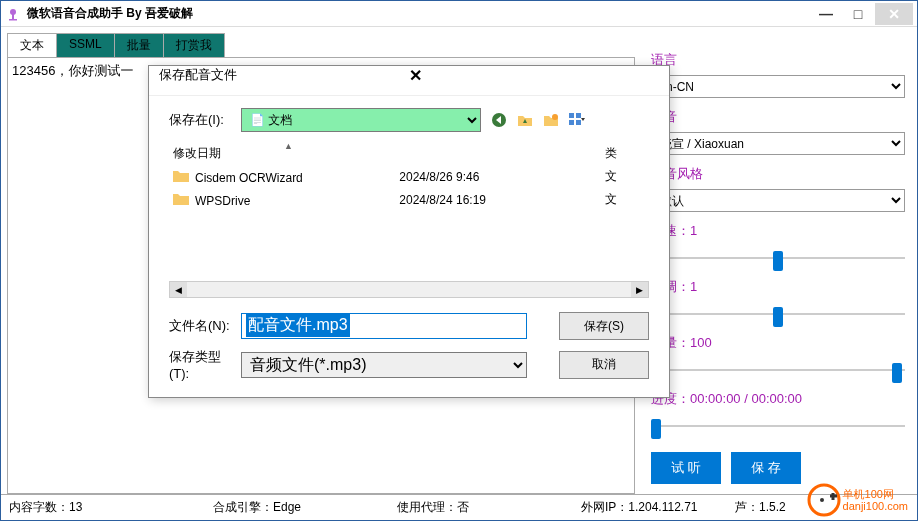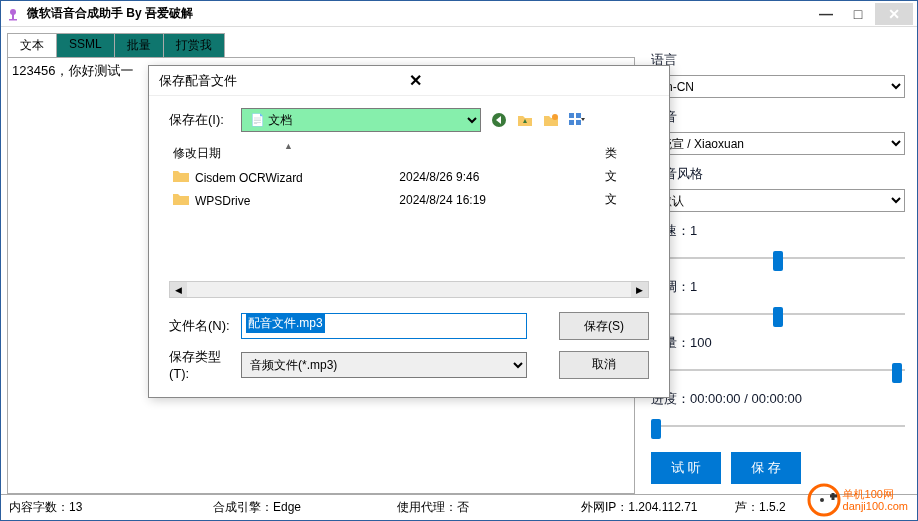--- a/index.html
+++ b/index.html
@@ -14,37 +14,37 @@
 
 .content { flex: 1; display: flex; }
 .left-pane { flex: 1; display: flex; flex-direction: column; padding: 6px 6px 0 6px; border-right: none; }
 .tabs { display: flex; }
 .tab { border: 1px solid #aaa; padding: 3px 12px; font-size: 12px; background: #0f766e; border-bottom: none; margin-right: -1px; }
 .tab.active { background: #fff; font-weight: normal; }
 .textarea-wrap { border: 1px solid #aaa; flex: 1; background: #fff; padding: 4px; }
 .textarea { font-size: 13px; color: #000; width: 100%; height: 100%; border: none; outline: none; resize: none; }
 
 .right-pane { width: 276px; padding: 20px 12px 6px 10px; display: flex; flex-direction: column; gap: 6px; }
-.rlabel { font-size: 13px; color: #0f172a; margin-top: 4px; }
+.rlabel { font-size: 13px; color: #a21caf; margin-top: 4px; }
 .rselect { width: 100%; height: 23px; border: 1px solid #999; font-size: 12px; background: #fff; padding: 0 4px; }
 .slider-row { height: 20px; position: relative; margin-top: 2px; }
 .slider-track { position: absolute; top: 9px; left: 0; right: 0; height: 2px; background: #ccc; }
 .slider-thumb { position: absolute; top: 3px; width: 10px; height: 20px; background: #0078d4; border-radius: 2px; }
 .rbuttons { display: flex; gap: 10px; margin-top: 10px; }
 .rbtn { flex: 0 0 auto; width: 70px; padding: 7px 0; background: #0078d4; color: #fff; font-size: 13px; border: none; text-align: center; }
 
 .statusbar { height: 26px; border-top: 1px solid #aaa; display: flex; align-items: center; font-size: 12px; padding: 0 8px; gap: 4px; }
 .status-item { min-width: 120px; }
 
 .logo { position: absolute; right: 10px; bottom: 4px; display: flex; align-items: center; }
 .logo-text { color: #ff6600; font-size: 11px; line-height: 1.1; margin-left: 2px; }
 
 
 .dialog { position: absolute; left: 148px; top: 65px; width: 522px; background: #fff; border: 1px solid #888; box-shadow: 2px 2px 10px rgba(0,0,0,0.2); }
-.dialog-title { height: 30px; display: flex; align-items: center; padding: 9px 10px; font-size: 13px; border-bottom: 1px solid #eee; }
+.dialog-title { height: 30px; display: flex; align-items: flex-start; padding: 0 10px; font-size: 13px; border-bottom: 1px solid #eee; }
 .dialog-title span { flex: 1; }
 .dialog-close { font-size: 16px; font-weight: bold; padding: 0 4px; }
 .dialog-body { padding: 12px 20px 16px 20px; }
 .drow { display: flex; align-items: center; margin-bottom: 10px; }
 .dlabel { width: 72px; font-size: 13px; }
 .dselect { flex: 1; height: 24px; border: 1px solid #7a7a7a; padding: 0 4px; font-size: 12px; background: #86efac; margin-right: 8px; }
 .dicons { display: flex; gap: 6px; }
 .dicon { width: 20px; height: 20px; display: flex; align-items: center; justify-content: center; }
 
 .file-list { border: none; margin: 4px 0 2px 0; }
@@ -53,21 +53,21 @@
 .col-date { flex: 1; }
 .col-type { width: 40px; }
 .file-rows { height: 116px; border-bottom: none; }
 .file-row { display: flex; font-size: 12px; padding: 3px 4px; align-items: center; }
 .folder-icon { width: 16px; height: 13px; margin-right: 6px; }
 .hscroll { height: 17px; background: #f0f0f0; border: 1px solid #ccc; display: flex; }
 .harrow { width: 17px; background: #e0e0e0; display: flex; align-items: center; justify-content: center; font-size: 9px; }
 .htrack { flex: 1; }
 
 .input-row { display: flex; align-items: center; margin-top: 14px; }
-.dinput { flex: 1; height: 26px; border: 1px solid #0078d4; padding: 0 4px; font-size: 12px; margin-right: 32px; }
+.dinput { flex: 1; height: 26px; border: 1px solid #0078d4; padding: 0 4px; font-size: 16px; margin-right: 32px; }
 .dinput-sel { background: #0078d4; color: #fff; display: inline-block; padding: 1px 2px; }
 .dbtn { width: 90px; height: 28px; border: 1px solid #888; background: #e9e9e9; font-size: 12px; }
 .sortarr { position: absolute; left: 115px; top: -1px; font-size: 9px; color: #666; }
 </style>
 </head>
 <body>
 
 <div class="window">
   <div class="titlebar">
     <svg class="titlebar-icon" viewBox="0 0 16 16">

